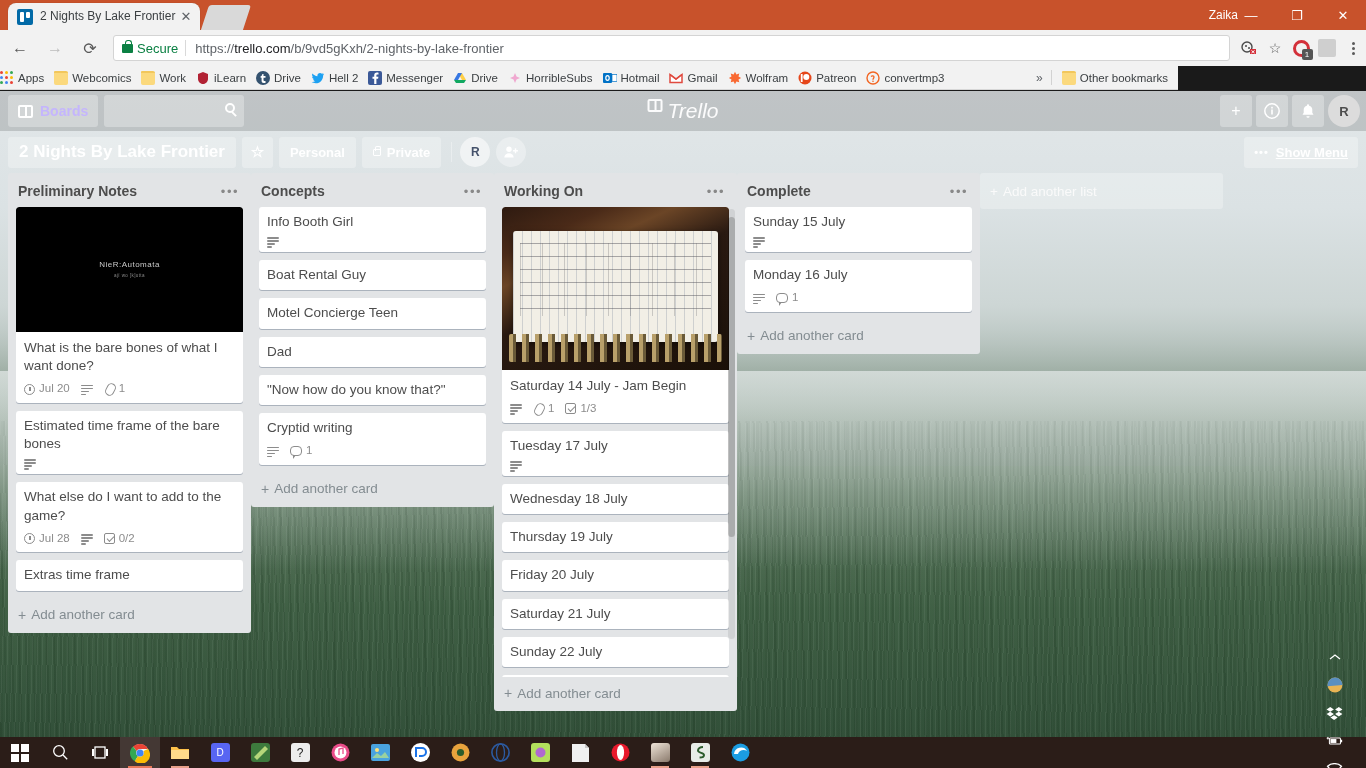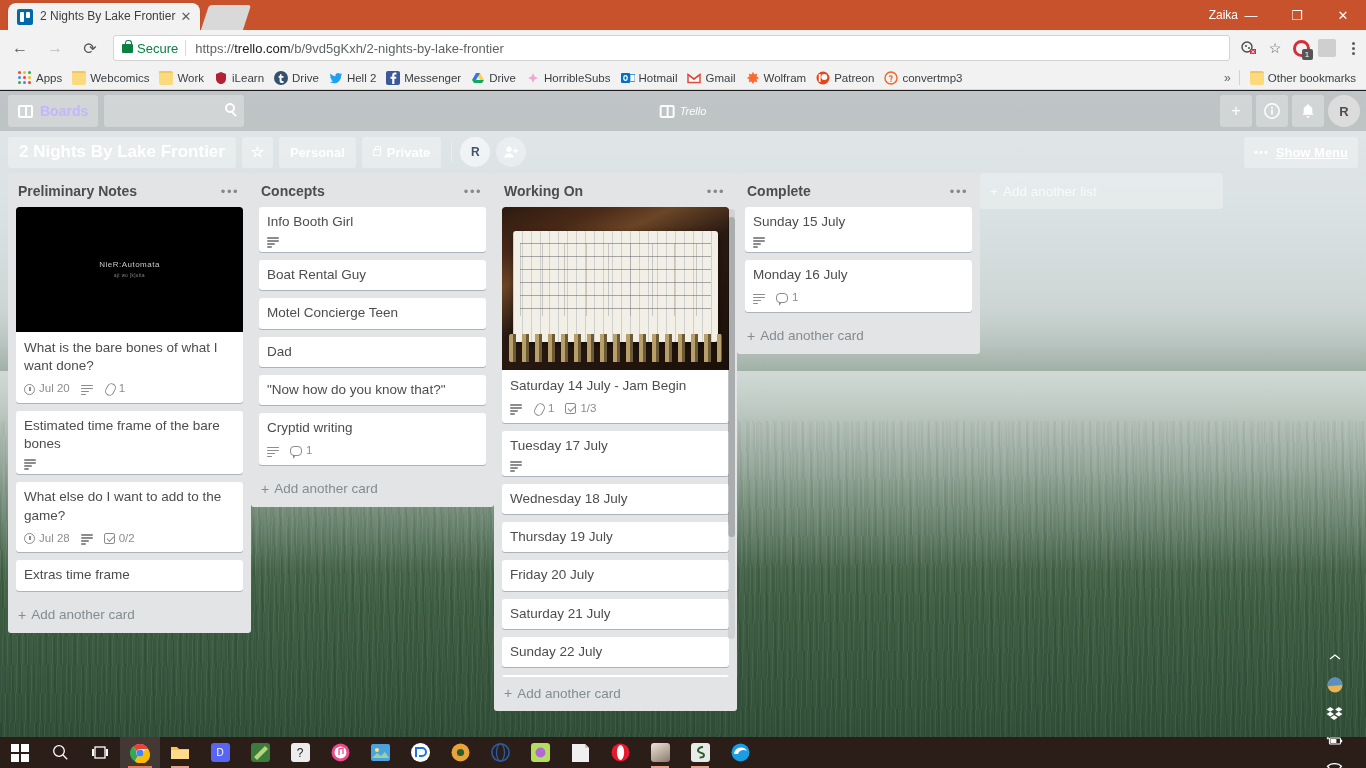--- a/index.html
+++ b/index.html
@@ -95,23 +95,23 @@
     position: absolute; right: -6px; bottom: -6px; background: #555; color: #fff;
     font-size: 8px; width: 11px; height: 11px; line-height: 11px;
     text-align: center; border-radius: 2px;
   }
   .ext-gray { width: 18px; height: 18px; background: #cfcfcf; border-radius: 2px; }
   .menu-dots { display: flex; flex-direction: column; gap: 2px; }
   .menu-dots i { width: 3px; height: 3px; background: #5a5a5a; border-radius: 50%; }
 
   
   .bookmarks {
-    position: absolute; top: 66px; left: 0; width: 1366px; height: 24px;
+    position: absolute; top: 66px; left: 0; width: 1178px; height: 24px;
     background: #f2f2f2; display: flex; align-items: center;
-    border-bottom: 1px solid #d7d7d7; padding-left: 18px; font-size: 11.5px;
+    border-bottom: 1px solid #d7d7d7; padding-left: 0; font-size: 11.5px;
   }
   .bm { display: flex; align-items: center; margin-right: 10px; color: #3c4043; white-space: nowrap; }
   .bm .bi { width: 14px; height: 14px; margin-right: 4px; flex: 0 0 14px; }
   .apps-grid { display: grid; grid-template-columns: repeat(3,3px); gap: 2px; }
   .apps-grid i { width: 3px; height: 3px; border-radius: 50%; }
   .folder {
     width: 13px; height: 11px; background: #fbd97d; border-radius: 1px 2px 2px 2px;
     border-top: 2px solid #f2c75c;
   }
   .bm-spacer { flex: 1; }
@@ -181,21 +181,21 @@
     position: absolute; right: 9px; top: 8px; width: 10px; height: 10px;
     border: 2px solid #fff; border-radius: 50%;
   }
   .srch-gl::after {
     content:''; position:absolute; right:-4px; bottom:-4px; width:6px; height:2px;
     background:#fff; transform: rotate(45deg);
   }
   .t-logo {
     position: absolute; left: 50%; transform: translateX(-50%);
     display: flex; color: #fff;
-    font-size: 11px; font-style: italic; opacity: .95;
+    font-size: 21px; font-style: italic; opacity: .95;
   }
   .t-logo .lg-ico {
     width: 15px; height: 13px; border: 2px solid #fff; border-radius: 2px;
     margin-right: 5px; position: relative;
   }
   .t-logo .lg-ico::after {
     content:''; position:absolute; left:5px; top:0; bottom:0; width:2px; background:#fff;
   }
   .th-right { position: absolute; right: 6px; display: flex; align-items: center; gap: 4px; }
   .th-ico {

